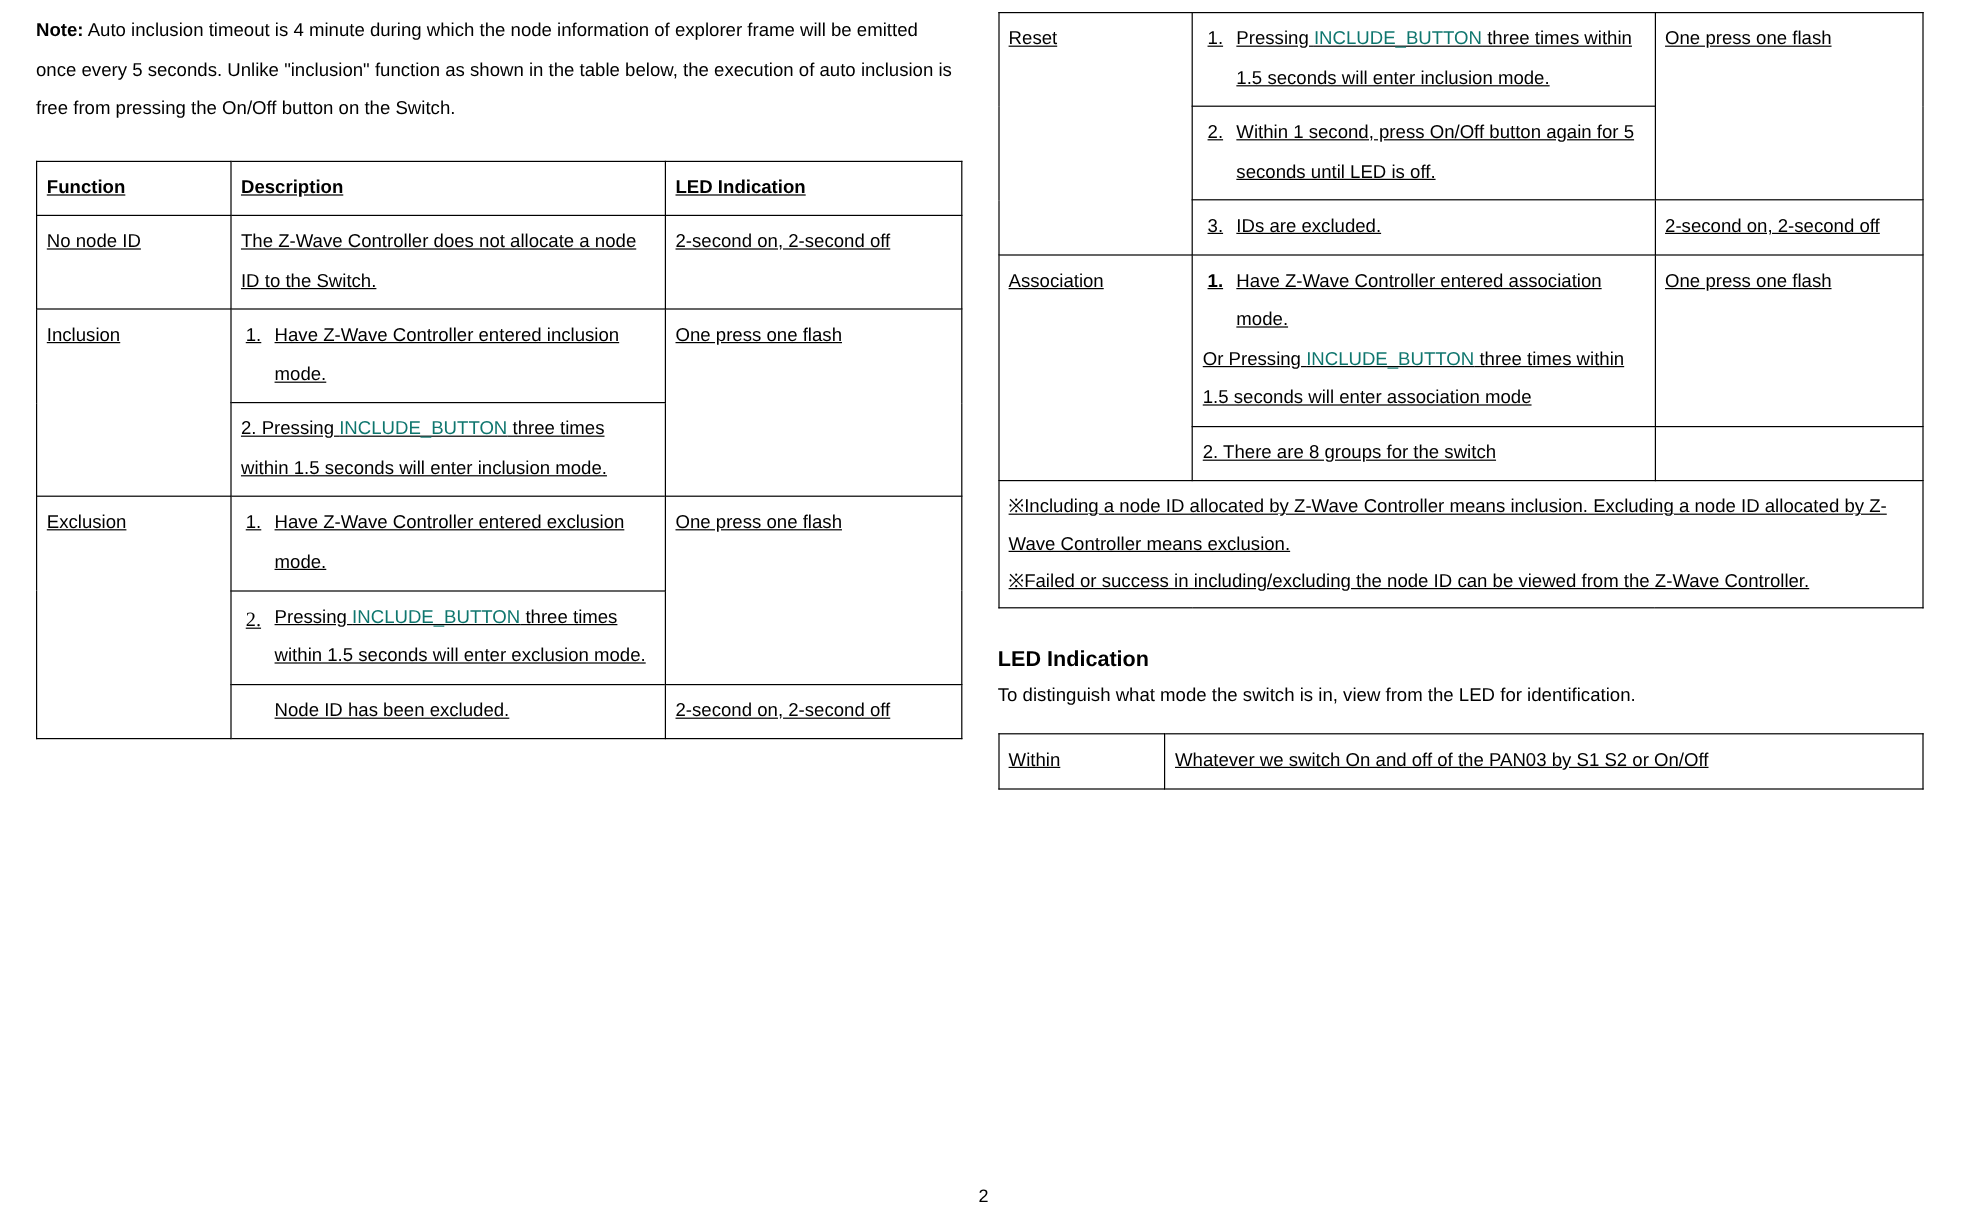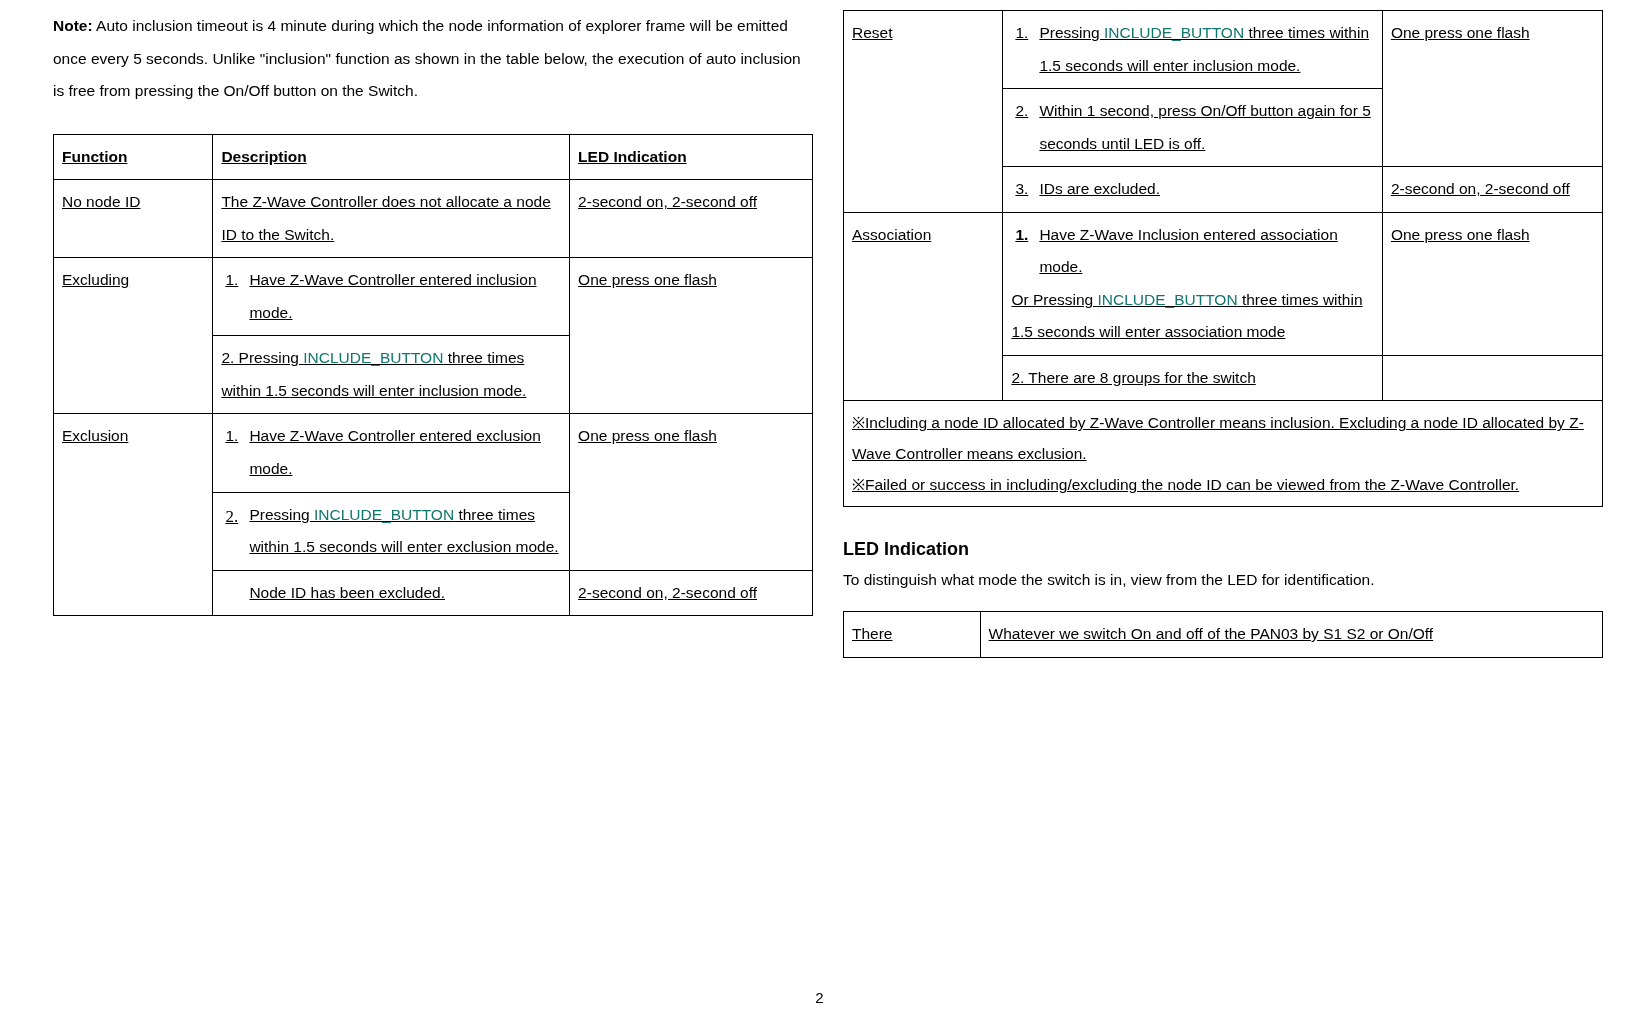--- a/index.html
+++ b/index.html
@@ -10,21 +10,20 @@
     color: #000;
     background: #fff;
     width: 1639px;
     height: 1010px;
     position: relative;
   }
   .page {
     display: flex;
     gap: 30px;
     padding: 10px 36px 0 30px;
-    margin-left: 23px;
   }
   .col { flex: 1; }
   .para {
     line-height: 2.1;
     margin-bottom: 26px;
   }
   .bold { font-weight: 700; }
   .blue { color: #0f766e; }
   table {
     border-collapse: collapse;
@@ -92,21 +91,21 @@
         <th>Function</th>
         <th>Description</th>
         <th>LED Indication</th>
       </tr>
       <tr>
         <td>No node ID</td>
         <td>The Z-Wave Controller does not allocate a node ID to the Switch.</td>
         <td>2-second on, 2-second off</td>
       </tr>
       <tr>
-        <td rowspan="2">Excluding</td>
+        <td rowspan="2">Inclusion</td>
         <td>
           <div class="ol-item">
             <span class="ol-num">1.</span>
             <span class="ol-body">Have Z-Wave Controller entered inclusion mode.</span>
           </div>
         </td>
         <td rowspan="2">One press one flash</td>
       </tr>
       <tr>
         <td>
@@ -178,21 +177,21 @@
             <span class="ol-body">IDs are excluded.</span>
           </div>
         </td>
         <td>2-second on, 2-second off</td>
       </tr>
       <tr>
         <td rowspan="2">Association</td>
         <td>
           <div class="ol-item">
             <span class="ol-num2">1.</span>
-            <span class="ol-body">Have Z-Wave Inclusion entered association mode.</span>
+            <span class="ol-body">Have Z-Wave Controller entered association mode.</span>
           </div>
           <div>
             <span>Or  Pressing </span><span class="blue">INCLUDE_BUTTON</span><span> three times within 1.5 seconds will enter association mode</span>
           </div>
         </td>
         <td>One press one flash</td>
       </tr>
       <tr>
         <td>2.  There are 8 groups for the switch</td>
         <td></td>
@@ -209,21 +208,21 @@
     <div class="heading">LED Indication</div>
     <div class="para" style="margin-bottom:14px">To distinguish what mode the switch is in, view from the LED for identification.</div>
 
     <table class="t3">
       <colgroup>
           <col class="c1">
           <col class="c2">
         </colgroup>
       <tbody>
       <tr>
-        <td>There</td>
+        <td>Within</td>
         <td>Whatever we switch On and off of the PAN03 by S1 S2 or On/Off</td>
       </tr>
     </tbody>
       </table>
   </div>
 </div>
 
 <div class="pagenum">2</div>
 
 </body></html>

